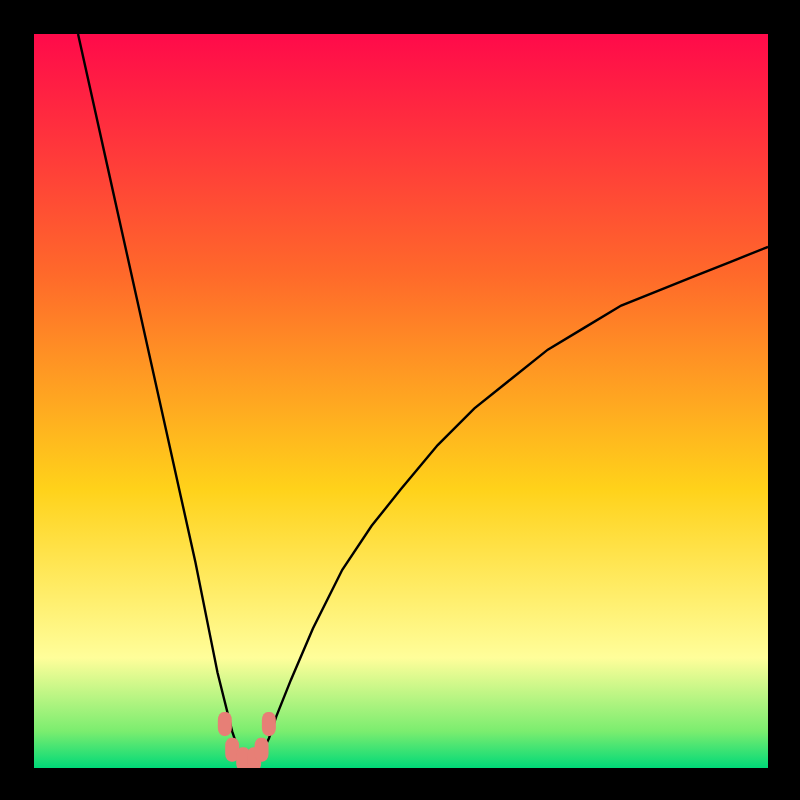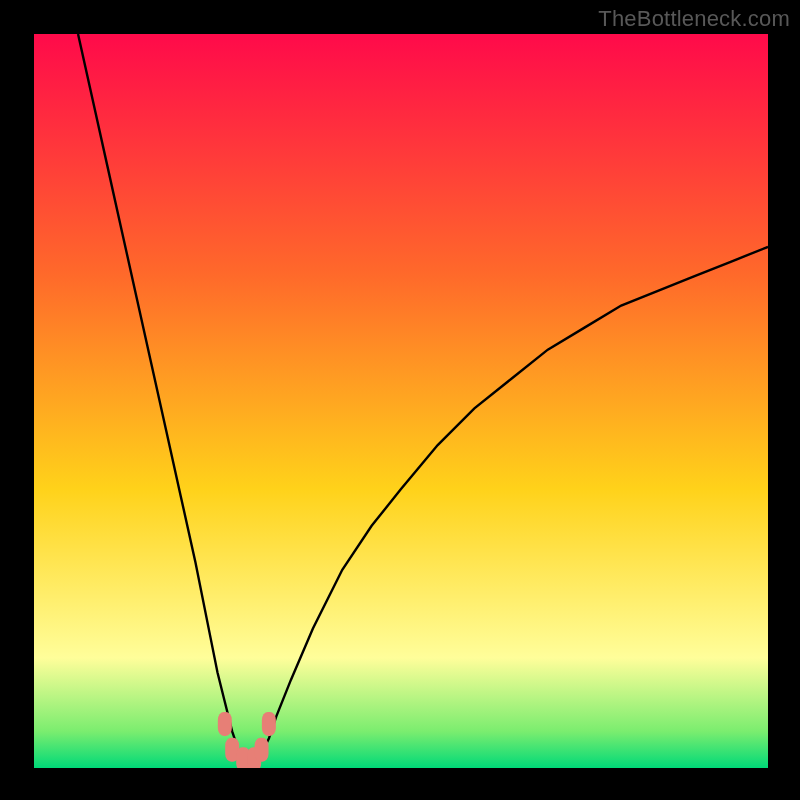--- a/index.html
+++ b/index.html
@@ -33,21 +33,20 @@
     color: #585858;
     font-size: 22px;
     font-weight: 400;
     letter-spacing: 0.2px;
   }
 </style>
 </head>
 <body>
 
 <div class="frame">
-  <div class="attribution">TheBottleneck.com</div>
 
   <svg class="plot" viewBox="0 0 734 734" preserveAspectRatio="none">
     <defs>
       <linearGradient id="bg-grad" x1="0" y1="0" x2="0" y2="1">
         <stop id="g0" offset="0%" stop-color="#ff0a4a"></stop>
         <stop id="g1" offset="33%" stop-color="#ff6a2a"></stop>
         <stop id="g2" offset="62%" stop-color="#ffd21a"></stop>
         <stop id="g3" offset="85%" stop-color="#fffe9a"></stop>
         <stop id="g4" offset="95%" stop-color="#7bed6f"></stop>
         <stop id="g5" offset="100%" stop-color="#00d978"></stop>

